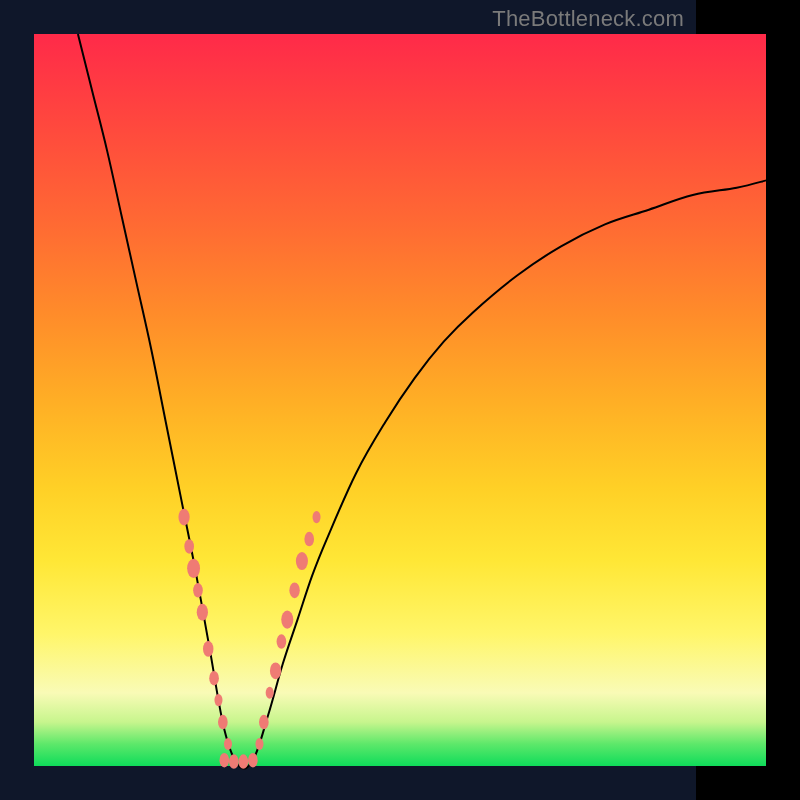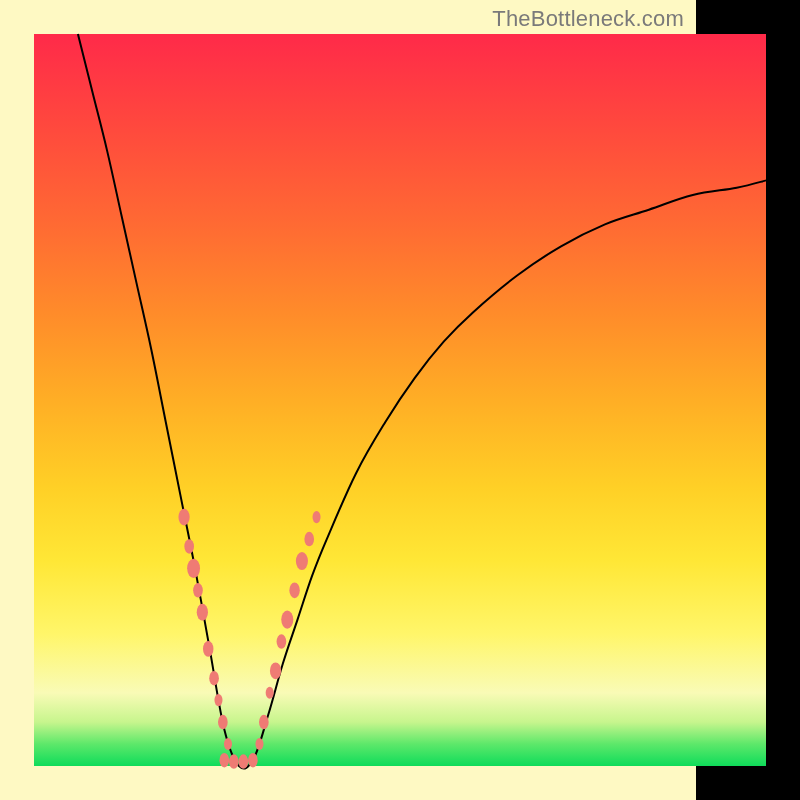--- a/index.html
+++ b/index.html
@@ -10,21 +10,21 @@
     background: #000;
     overflow: hidden;
     font-family: Arial, Helvetica, sans-serif;
   }
   .frame {
     position: absolute;
     left: 0;
     top: 0;
     width: 696px;
     height: 800px;
-    background: #fef9c3;
+    background: #0f172a;
   }
   .plot-area {
     position: absolute;
     left: 34px;
     top: 34px;
     width: 732px;
     height: 732px;
     
     background: linear-gradient(
       to bottom,

